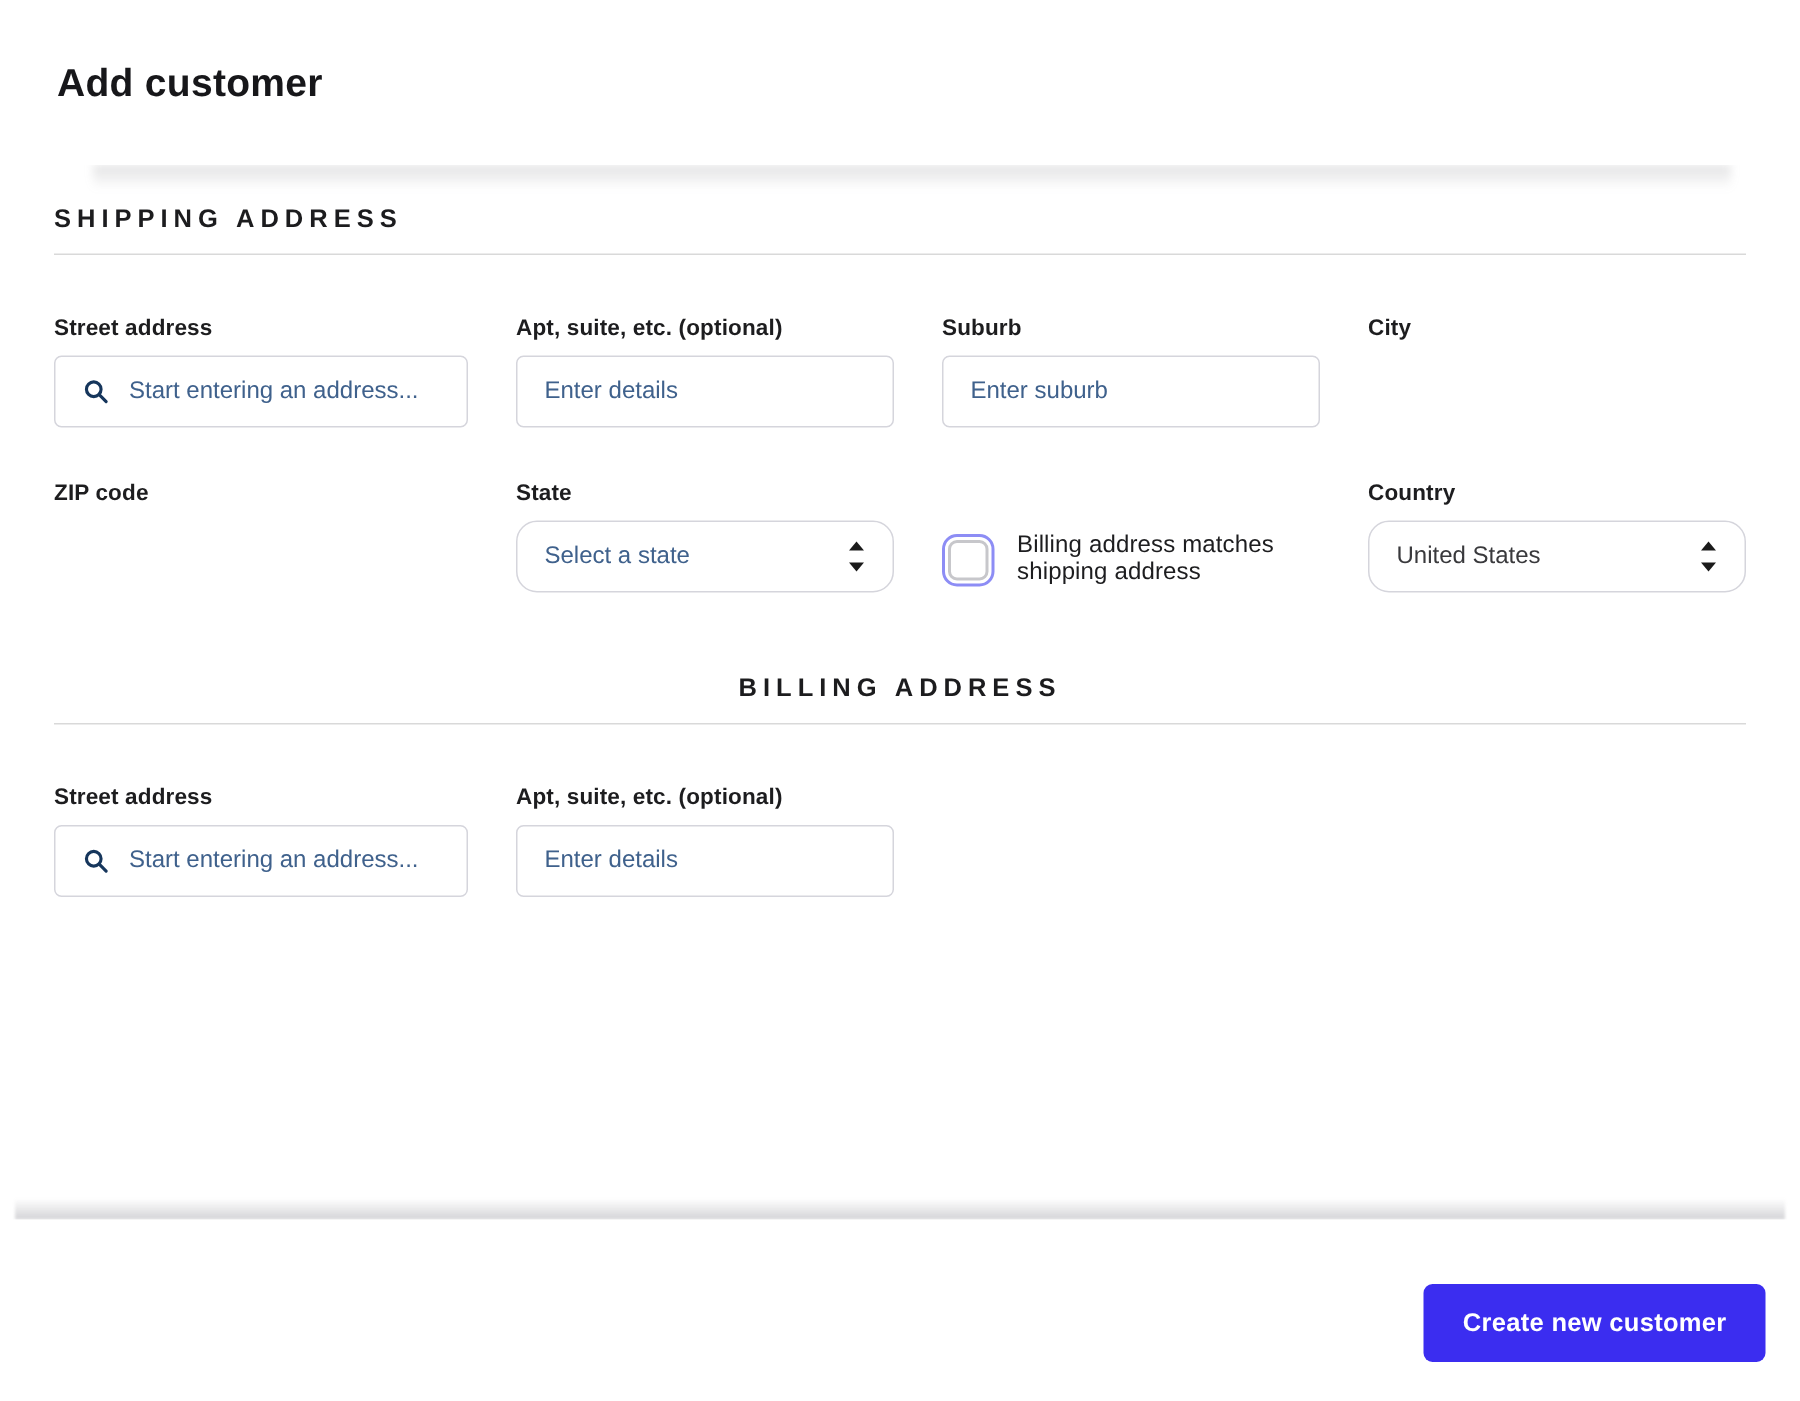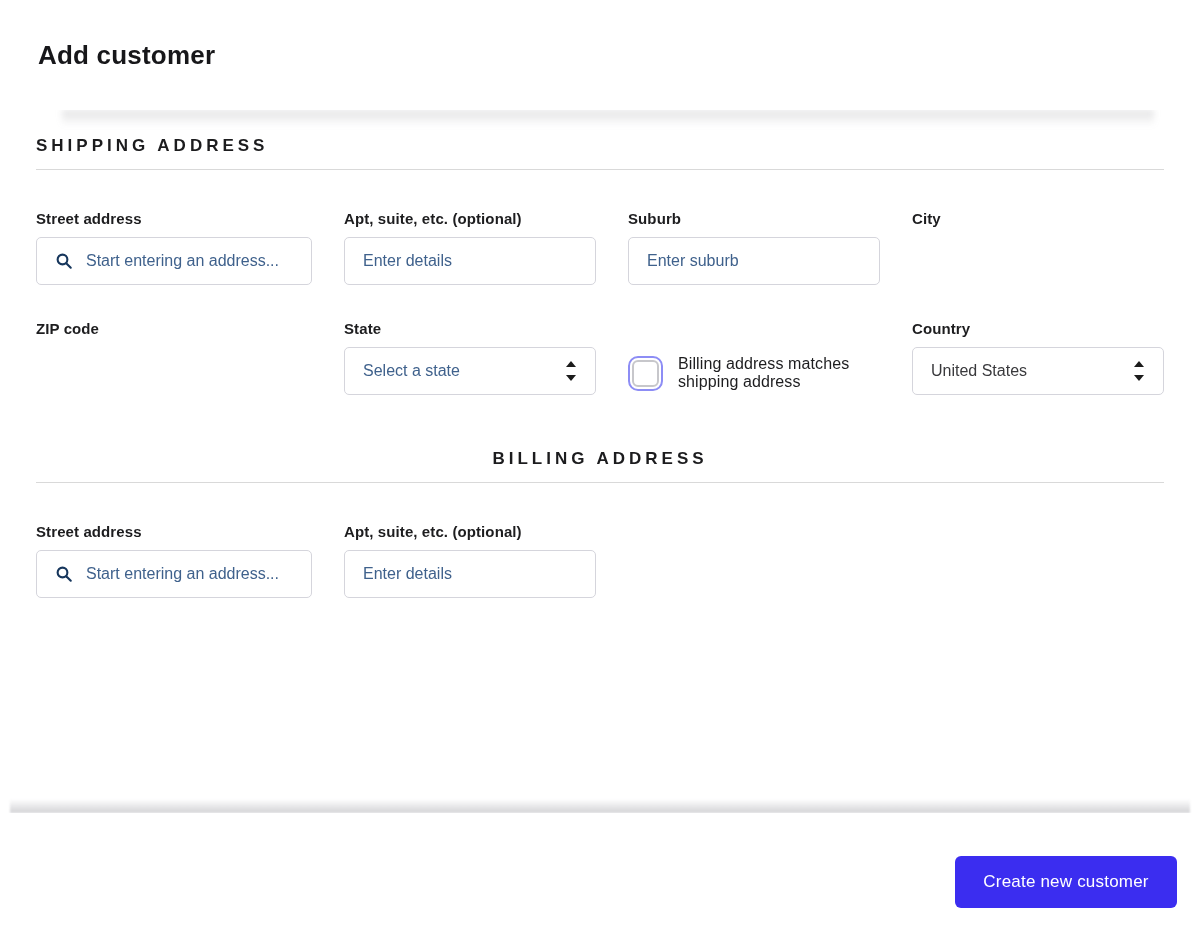--- a/index.html
+++ b/index.html
@@ -56,21 +56,21 @@
     border:1px solid #d5d5dc; border-radius:5px;
     padding:0 18px;
   }
   .input input {
     flex:1; border:none; outline:none; background:transparent;
     font-family:inherit; font-size:16px; color:#2b2b2e; min-width:0;
   }
   .input input::placeholder { color:#3f618c; opacity:1; }
   .input .search-icon { display:flex; align-items:center; margin-right:13px; }
 
-  .select { cursor:pointer; padding-right:44px; }
+  .select { cursor:pointer; padding-right:44px;border-radius:14px; }
   .select .value { font-size:16px; }
   .select .value.placeholder-text { color:#3f618c; }
   .select .value.filled-text { color:#39393c; }
   .select-arrows {
     position:absolute; right:19px; top:50%; transform:translateY(-50%);
     display:flex; flex-direction:column; align-items:center; gap:8px;
   }
   .tri-up { width:0; height:0; border-left:5px solid transparent; border-right:5px solid transparent; border-bottom:6px solid #1b1b1b; }
   .tri-down { width:0; height:0; border-left:5px solid transparent; border-right:5px solid transparent; border-top:6px solid #1b1b1b; }
 
@@ -89,21 +89,21 @@
 
   .section-header.billing { margin-top:52px;text-align:center; }
 
   .footer {
     position:absolute; left:0; right:0; bottom:0; height:121px; background:#fff;
   }
   .submit-btn {
     position:absolute; right:23px; bottom:26px;
     min-width:222px; height:52px; padding:0 26px;
     background:#3b2df0; color:#ffffff; border:none; border-radius:6px;
-    font-family:inherit; font-size:17px; font-weight:400; letter-spacing:.2px;
+    font-family:inherit; font-size:17px; font-weight:700; letter-spacing:.2px;
     cursor:pointer;
   }
 </style>
 </head>
 <body>
 
 <div class="page">
 
   <h1 class="page-title">Add customer</h1>
 

